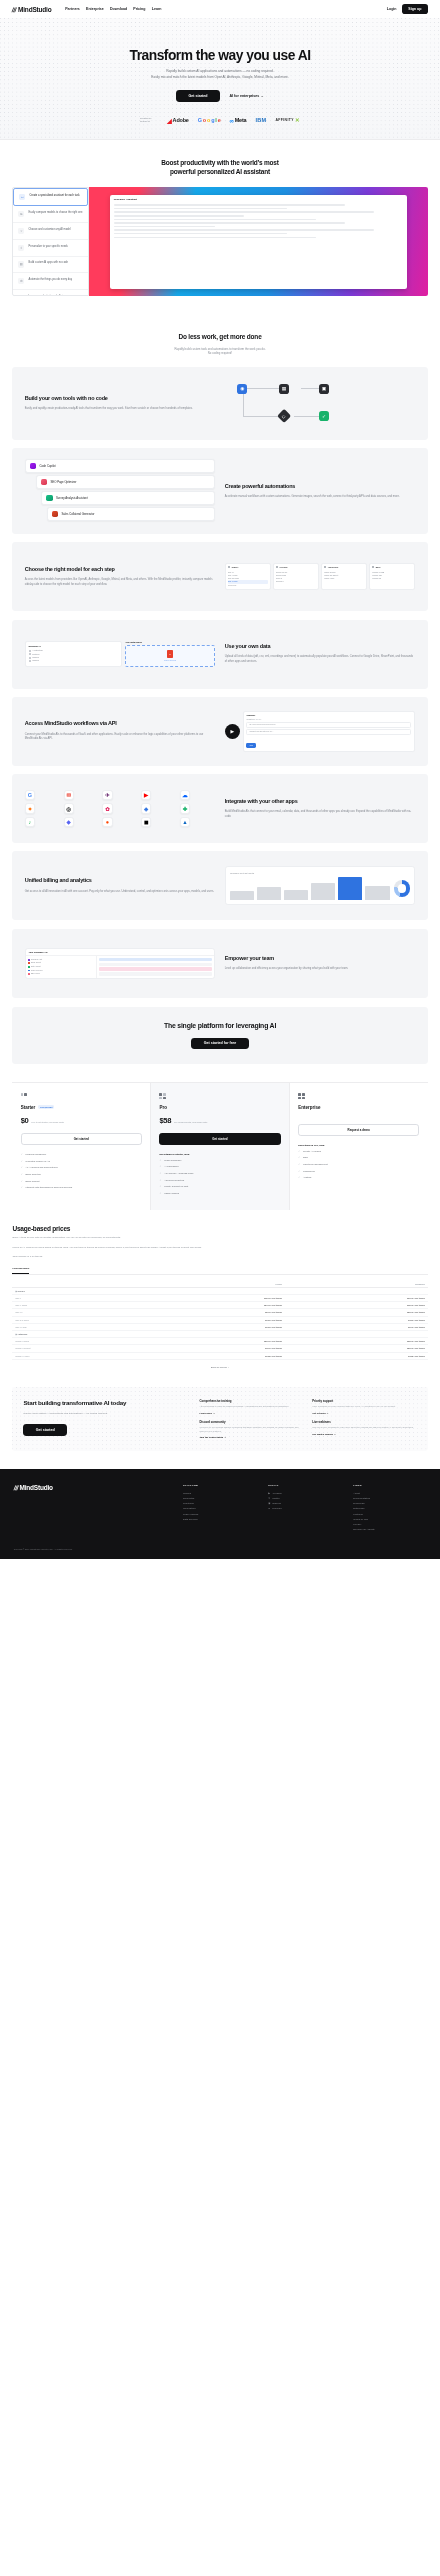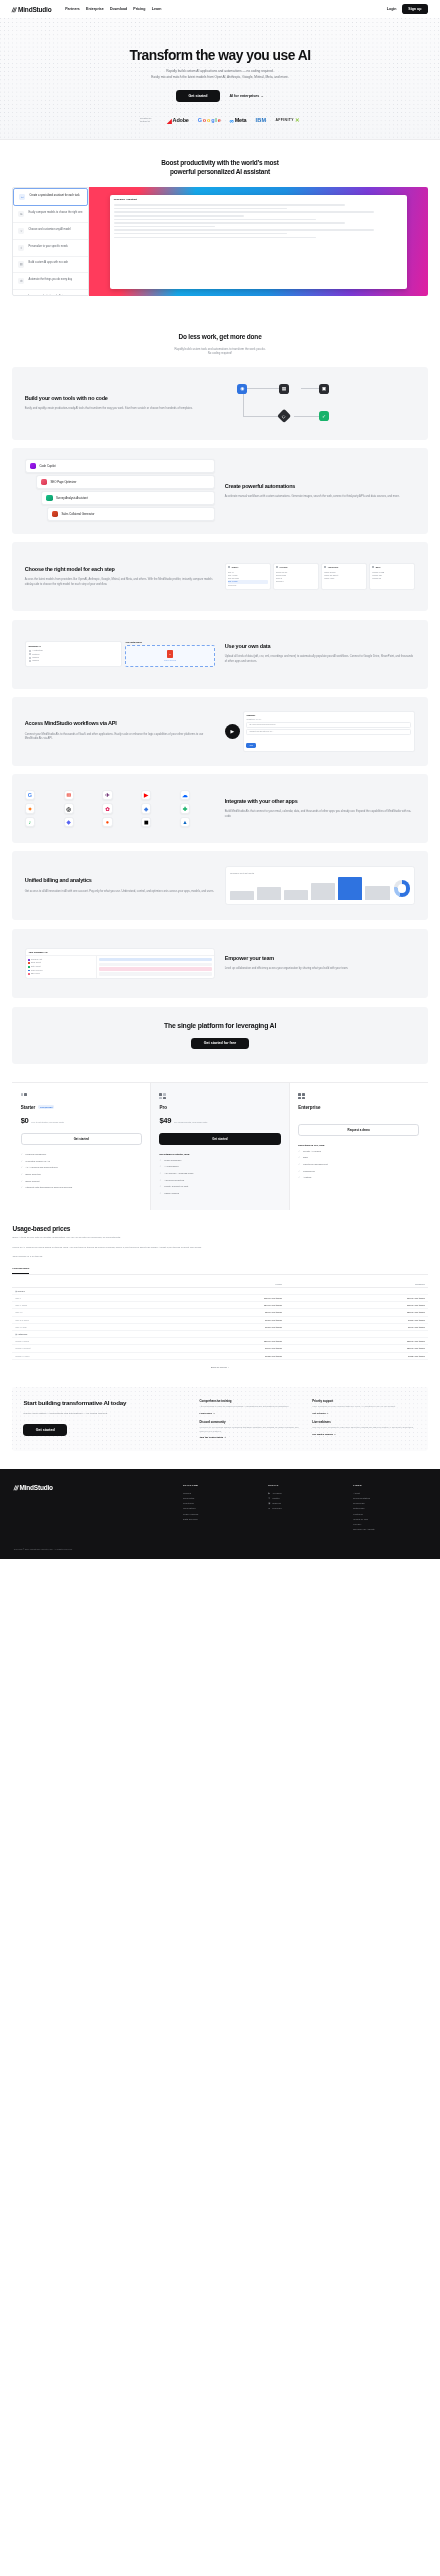--- a/index.html
+++ b/index.html
@@ -726,21 +726,21 @@
       <div class="plan-mark">
           <div class="pm dark"></div>
           <div class="pm"></div>
           <div class="pm"></div>
           <div class="pm dark"></div>
         </div>
       <div class="plan-name">
           <span>Pro</span>
         </div>
       <div class="plan-price">
-        <span class="plan-amount">$49</span>
+        <span class="plan-amount">$58</span>
         <span class="plan-per">Per member/month, plus usage costs</span>
       </div>
       <button class="plan-btn dark">Get started</button>
       <div class="plan-feats">
         <div class="pf-head">Everything in Starter, plus:</div>
         <div class="pf">
             <span class="ck">✓</span>
             <span>Team workspace</span>
           </div>
         <div class="pf">

